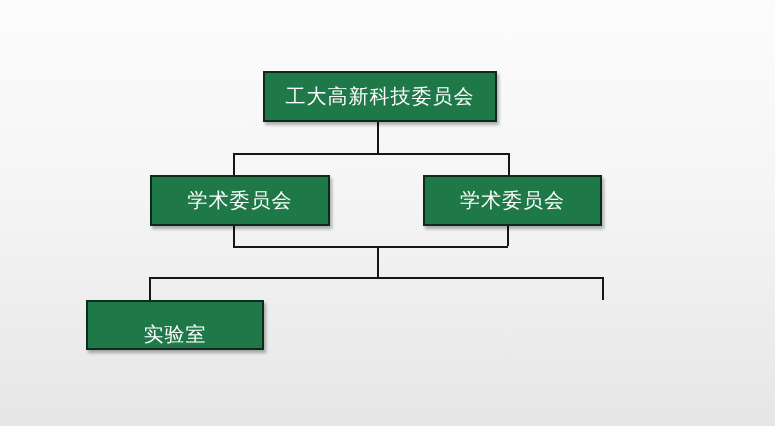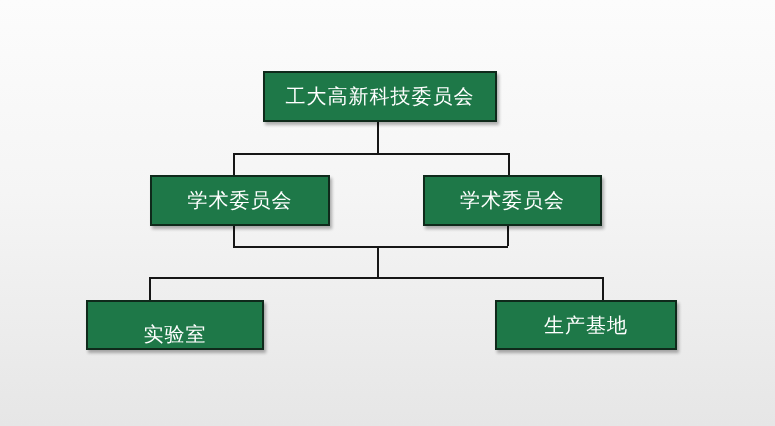--- a/index.html
+++ b/index.html
@@ -62,17 +62,14 @@
   </div>
 
   <div class="node" style="left:423px; top:175px; width:179px; height:51px;">
     <span>学术委员会</span>
   </div>
 
   <div class="node" style="left:86px; top:300px; width:178px; height:50px;align-items:flex-end;">
     <span>实验室</span>
   </div>
 
-  <div class="node" style="left:495px; top:300px; width:182px; height:50px;">
-    <span>生产基地</span>
-  </div>
 
 </div>
 
 </body></html>

